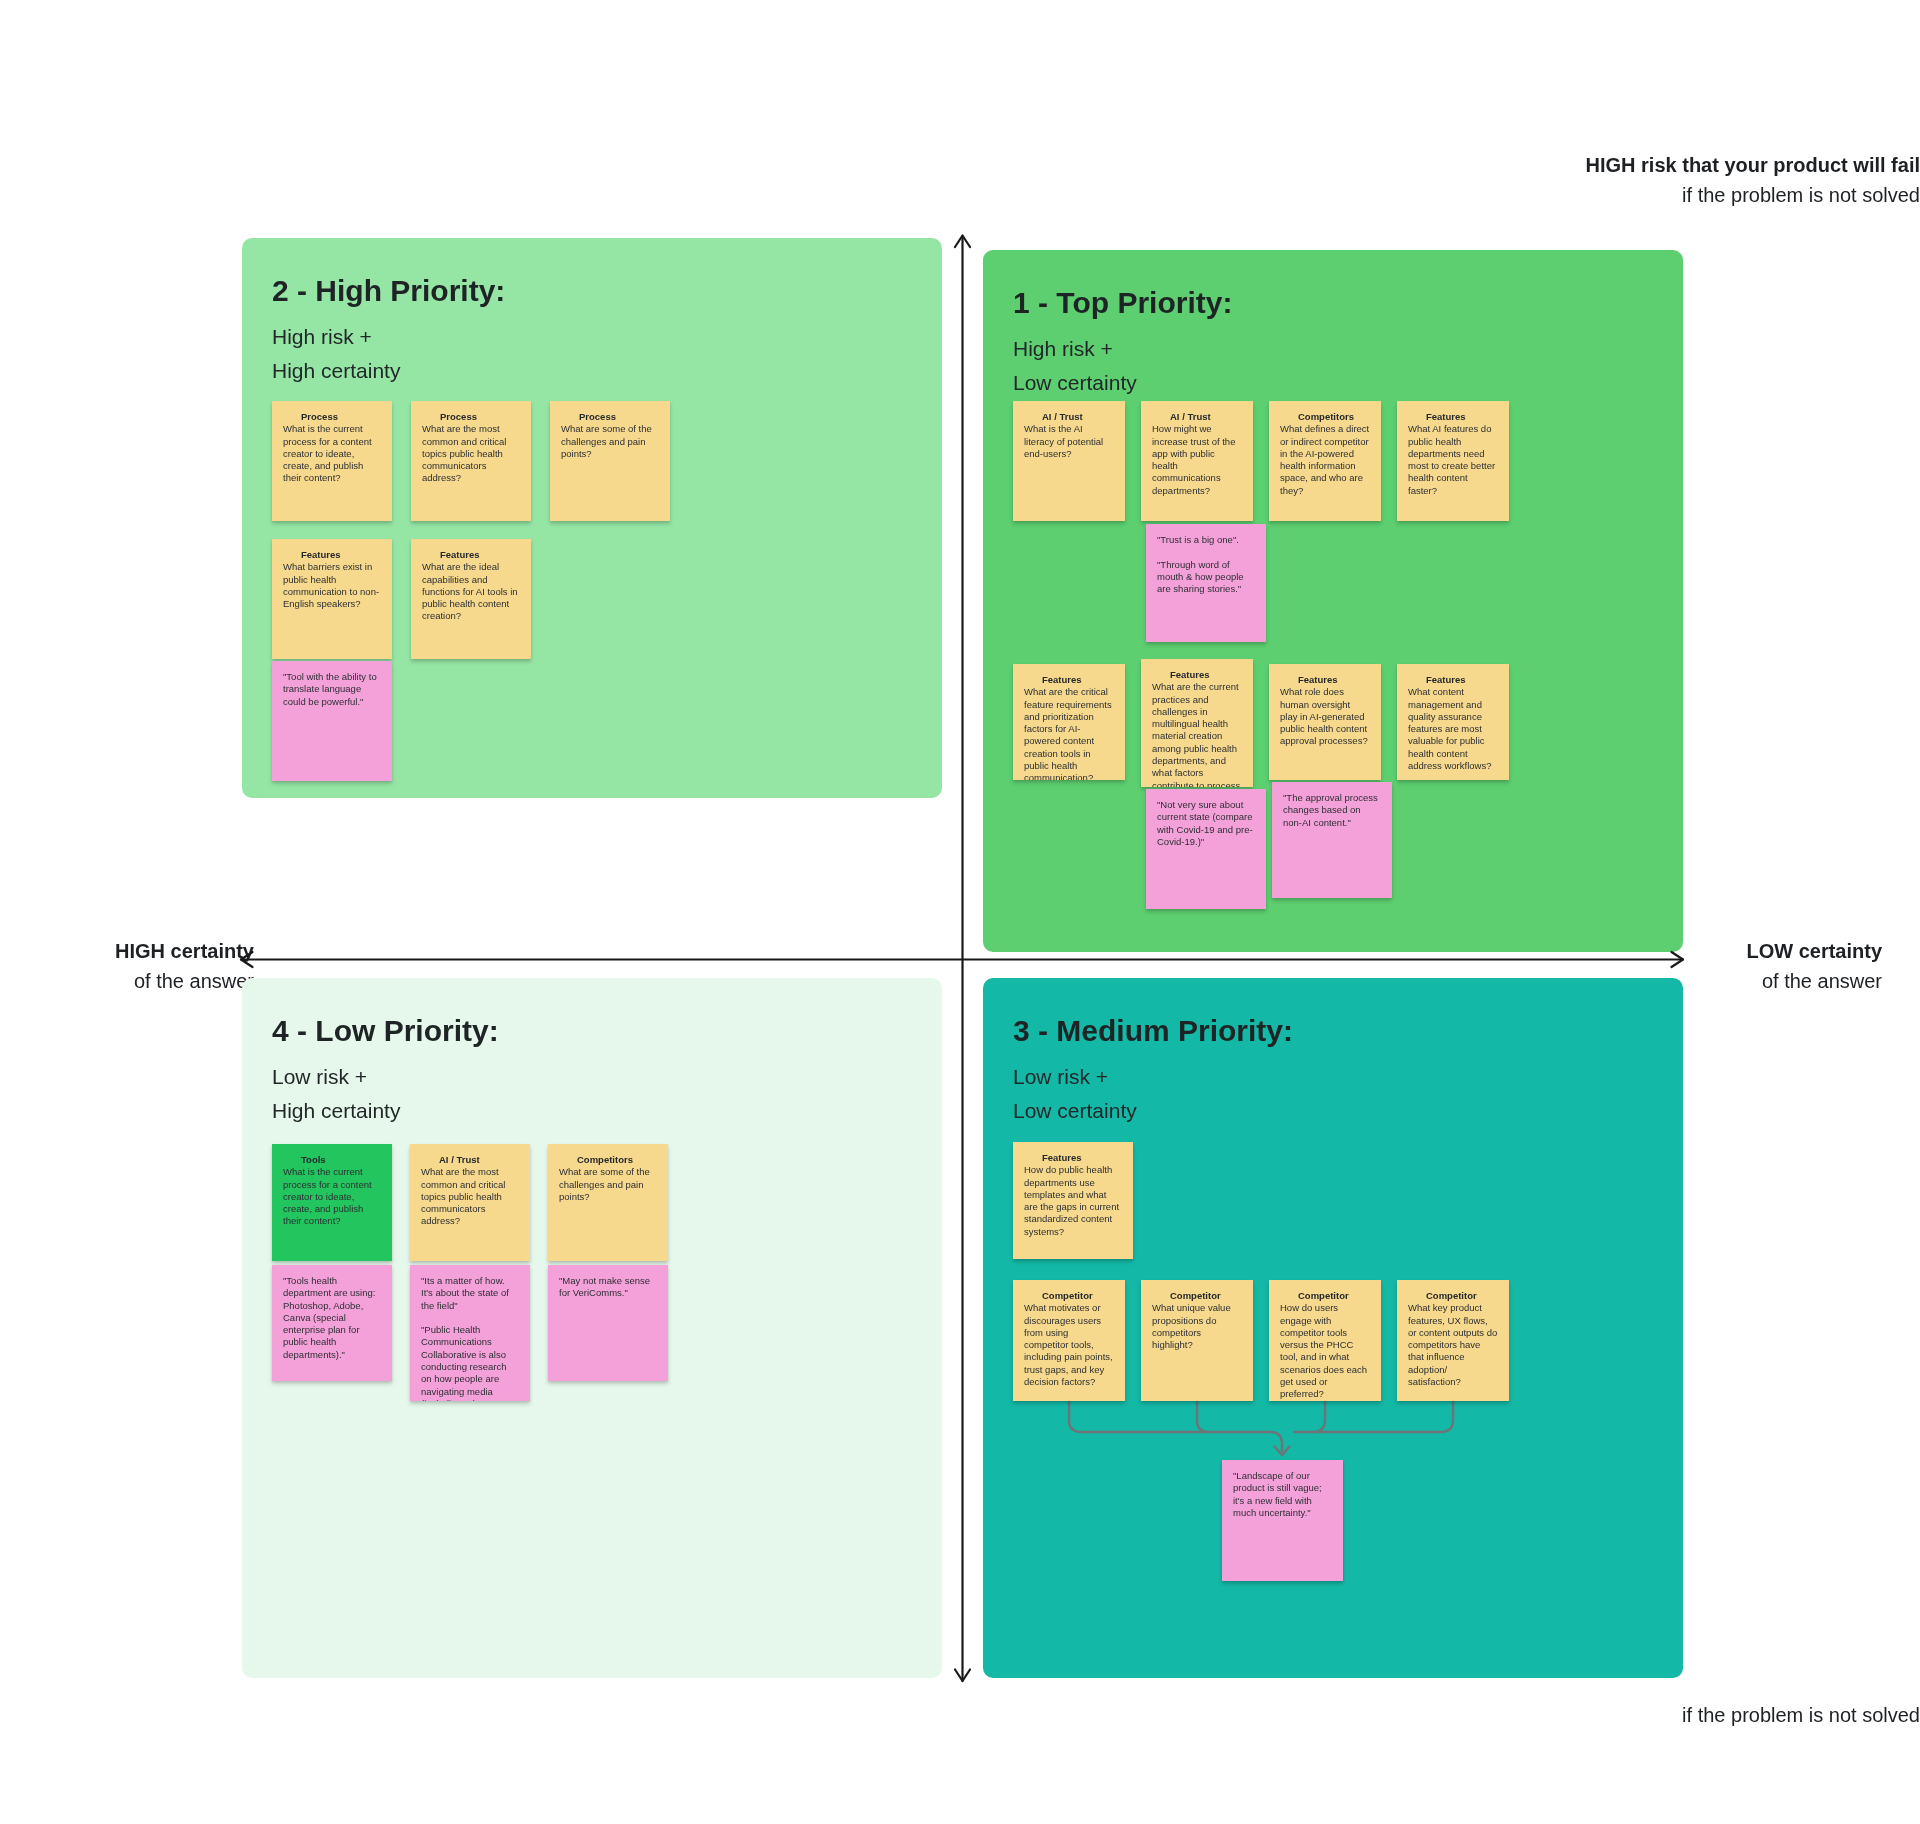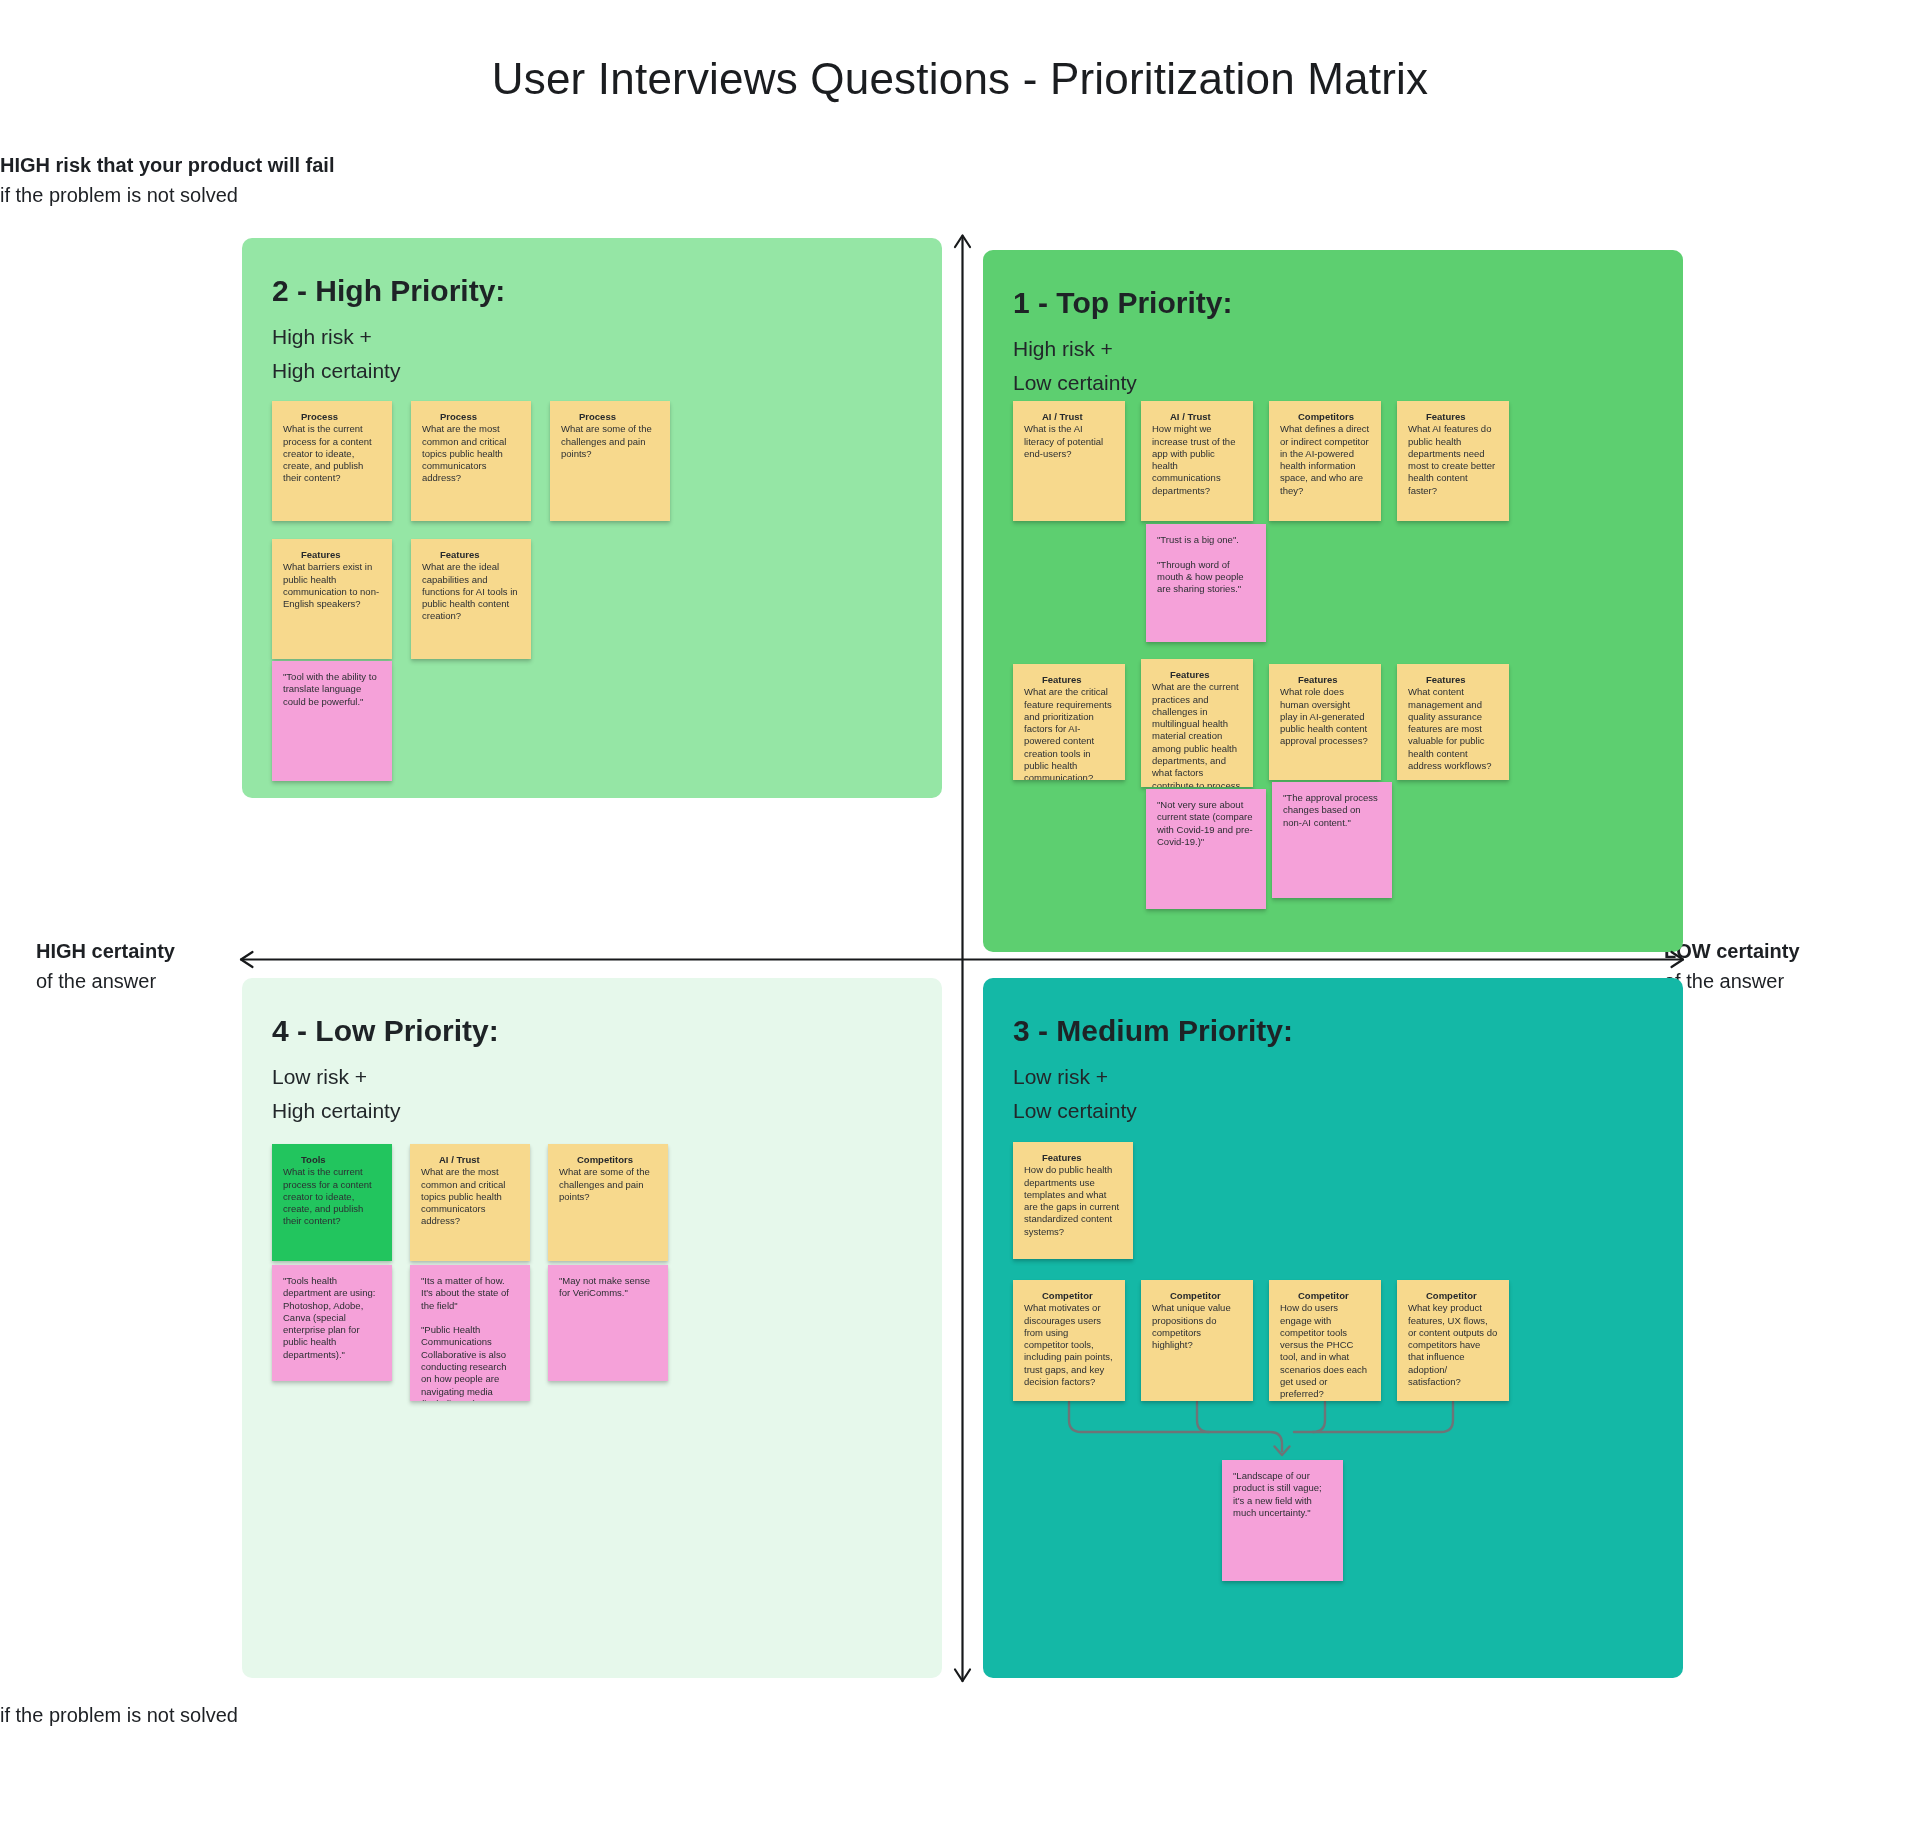--- a/index.html
+++ b/index.html
@@ -4,21 +4,21 @@
 <style>
   html,body{margin:0;padding:0;background:#ffffff;}
   #board{
     position:relative;width:1920px;height:1824px;overflow:hidden;
     font-family:"Liberation Sans","DejaVu Sans",sans-serif;color:#1d2024;
   }
   #page-title{
     position:absolute;left:0;top:54px;width:100%;text-align:center;
     font-size:44px;font-weight:500;letter-spacing:.2px;color:#1b1d20;
   }
-  .axis-label{position:absolute;text-align:left;line-height:30px;font-size:20px;color:#1d2024;}
+  .axis-label{position:absolute;text-align:right;line-height:30px;font-size:20px;color:#1d2024;}
   .axis-label .bold{font-weight:700;}
   #axis-label-top{left:0;top:150px;width:100%;}
   #axis-label-bottom{left:0;top:1700px;width:100%;}
   #axis-label-left{left:36px;top:936px;width:218px;}
   #axis-label-right{left:1664px;top:936px;width:218px;}
   .quadrant{position:absolute;border-radius:10px;}
   #quadrant-2{left:242px;top:238px;width:700px;height:560px;}
   #quadrant-1{left:983px;top:250px;width:700px;height:702px;}
   #quadrant-4{left:242px;top:978px;width:700px;height:700px;}
   #quadrant-3{left:983px;top:978px;width:700px;height:700px;}
@@ -36,21 +36,20 @@
     font-size:9.5px;line-height:12.3px;color:#2c2f33;overflow:hidden;
   }
   .note-header{font-weight:700;color:#26292c;margin-left:18px;}
   .note-body{white-space:pre-line;}
 </style>
 </head>
 <body>
 
 <div id="board">
 
-  <div id="page-title">User Interviews Questions - Prioritization Matrix</div>
 
   <div id="axis-label-top" class="axis-label">
     <div class="bold">HIGH risk that your product will fail</div>
     <div>if the problem is not solved</div>
   </div>
   <div id="axis-label-bottom" class="axis-label">
     <div>if the problem is not solved</div>
   </div>
   <div id="axis-label-left" class="axis-label">
     <div class="bold">HIGH certainty</div>

